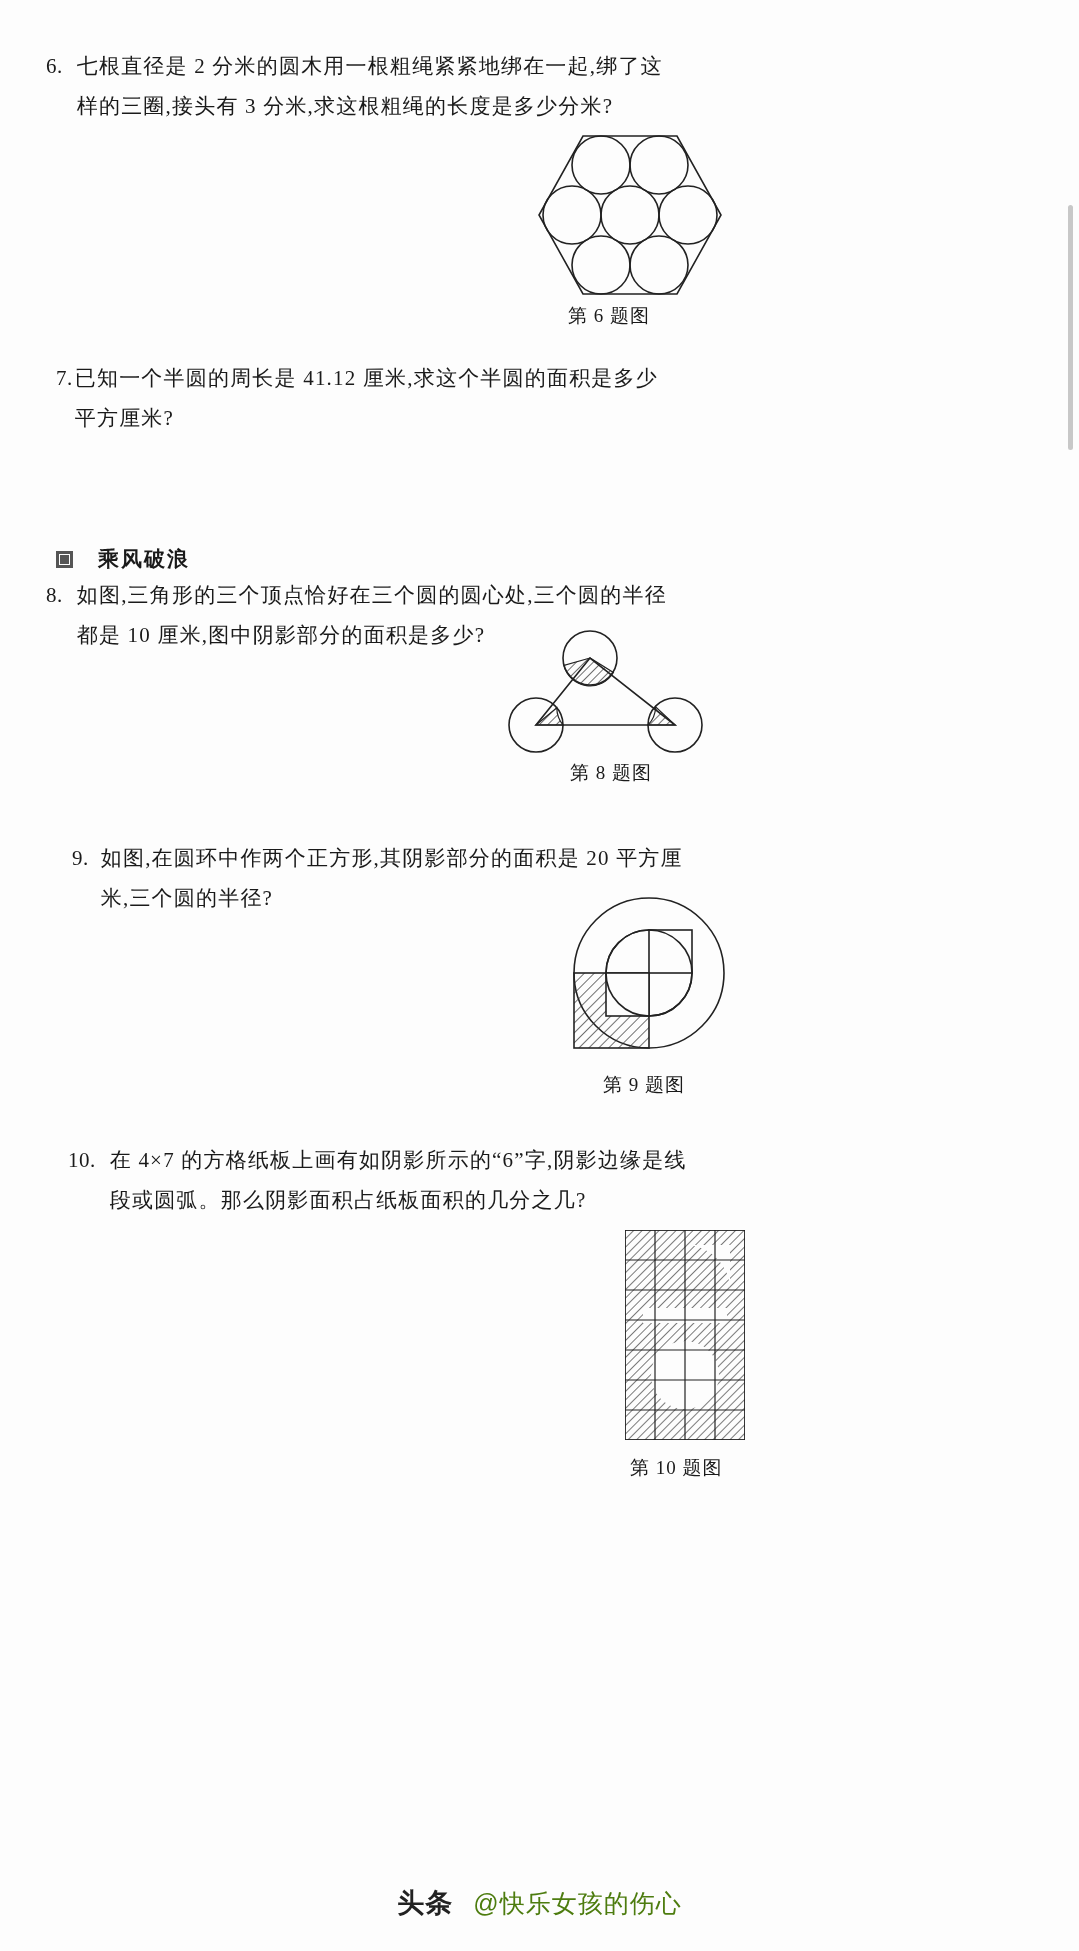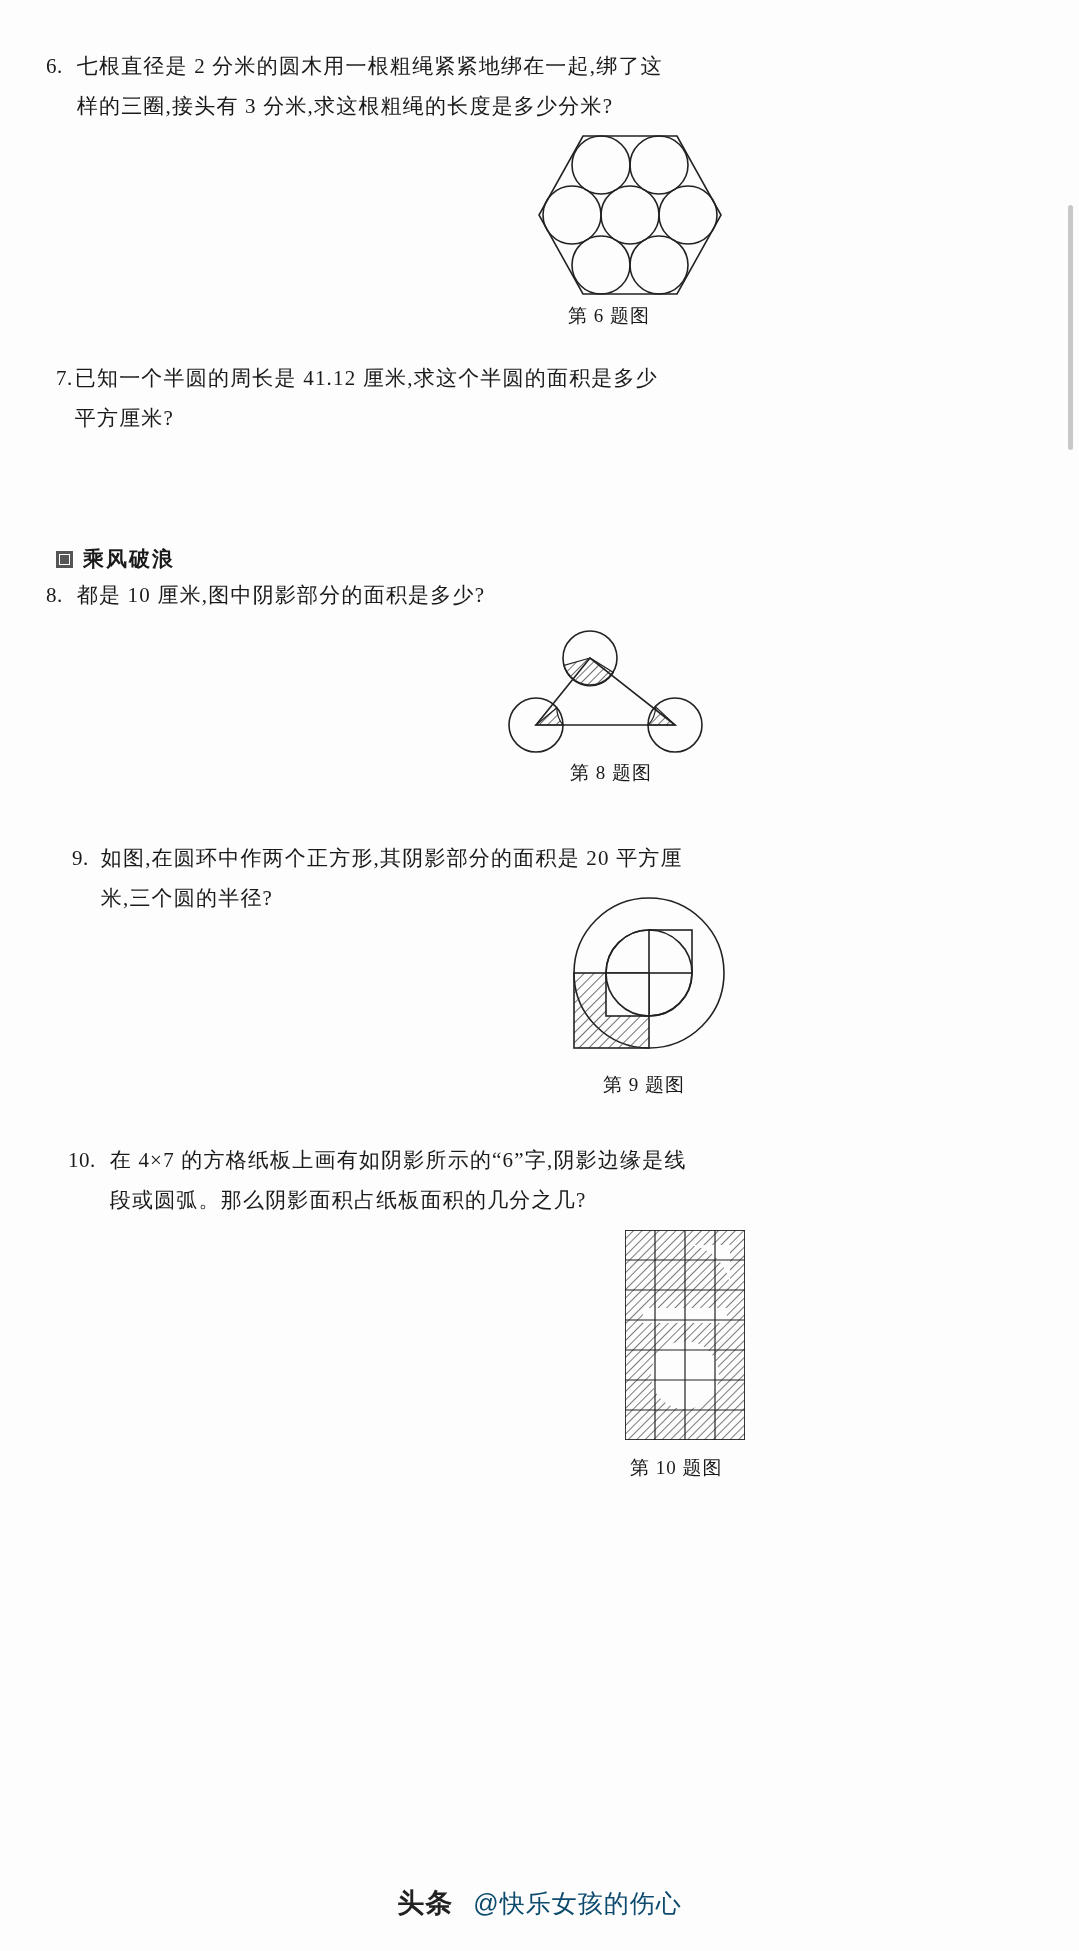--- a/index.html
+++ b/index.html
@@ -39,21 +39,21 @@
     line-height: 40px;
     letter-spacing: 1.2px;
     text-align: justify;
   }
   .q-body .ln { display: block; white-space: nowrap; }
 
   .section-head {
     position: absolute;
     display: flex;
     align-items: center;
-    gap: 10px;
+    gap: 25px;
     font-size: 21px;
     font-weight: bold;
     letter-spacing: 2px;
   }
   .section-mark {
     width: 17px;
     height: 17px;
     background: #555;
     display: inline-block;
     position: relative;
@@ -98,21 +98,21 @@
     font-family: "Liberation Sans", sans-serif;
   }
   .footer .brand {
     font-size: 27px;
     font-weight: bold;
     color: #222;
     letter-spacing: 1px;
   }
   .footer .user {
     font-size: 25px;
-    color: #0c4a6e;
+    color: #4d7c0f;
     letter-spacing: 1px;
   }
 
   svg { display: block; }
 </style>
 </head>
 <body>
 
 <div class="page">
 
@@ -147,20 +147,21 @@
   </div>
 
   <div class="section-head" style="left:56px; top:545px;">
     <span class="section-mark"></span>
     <span>乘风破浪</span>
   </div>
 
   <div class="q-block" style="left:46px; top:575px; width:700px;">
     <span class="q-num">8.</span>
     <span class="q-body" style="margin-left:14px;">
+      <span class="ln">如图,三角形的三个顶点恰好在三个圆的圆心处,三个圆的半径</span>
       <span class="ln">都是 10 厘米,图中阴影部分的面积是多少?</span>
     </span>
   </div>
 
   <div class="figure" style="left:508px; top:628px;">
     <svg width="210" height="125" viewBox="0 0 210 125">
       <defs>
         <pattern id="hatch8" width="6" height="6" patternUnits="userSpaceOnUse" patternTransform="rotate(45)">
           <line x1="0" y1="0" x2="0" y2="6" stroke="#333" stroke-width="1.4"></line>
         </pattern>

